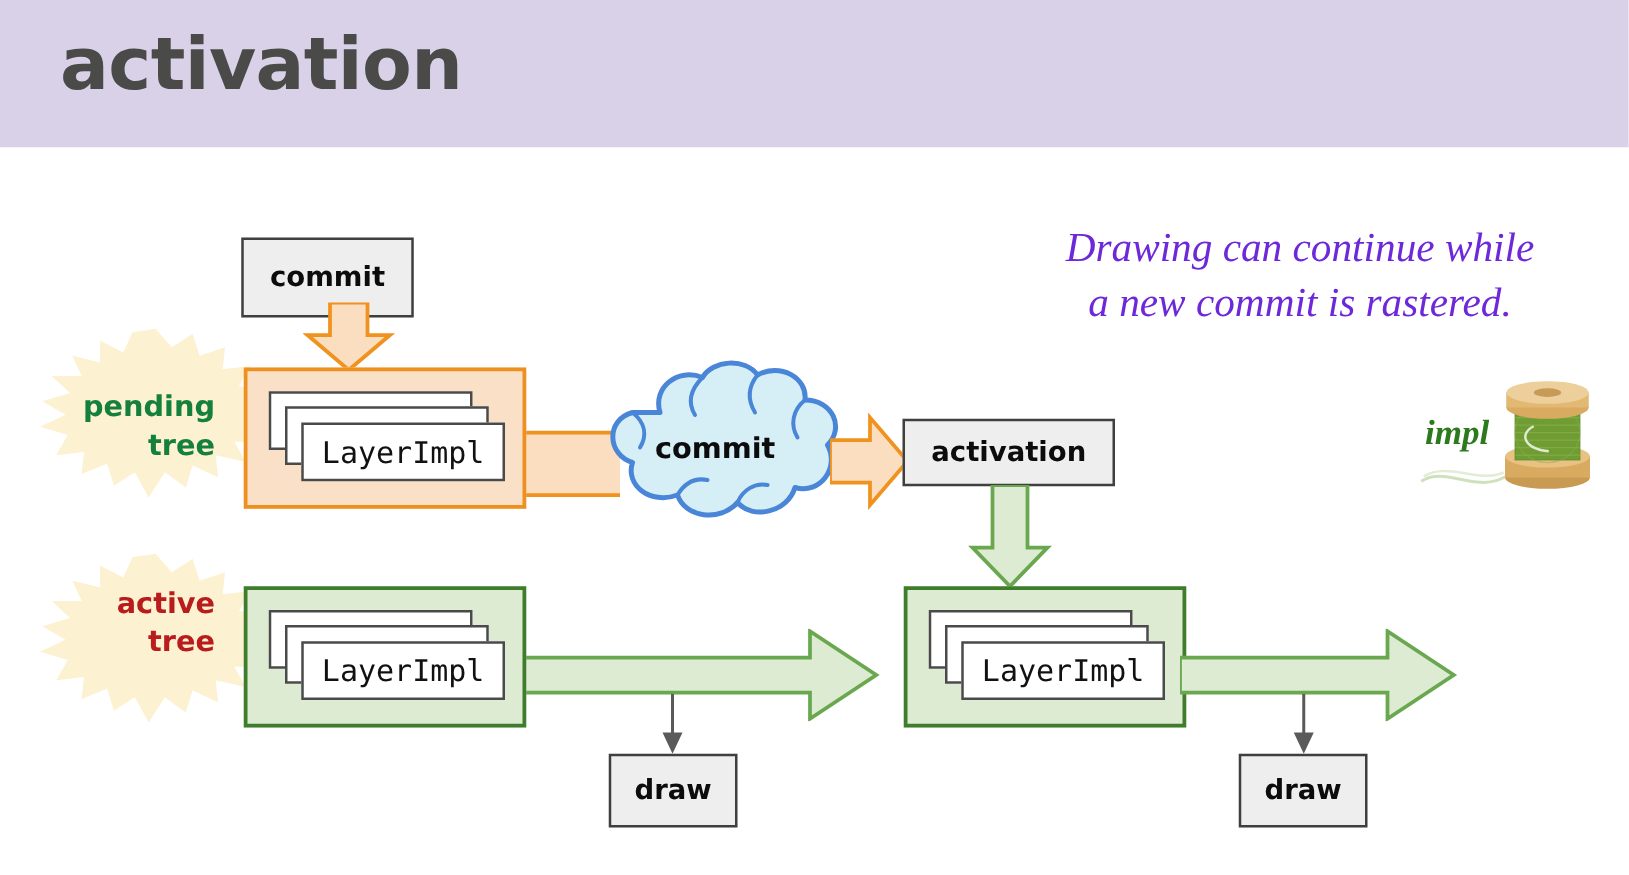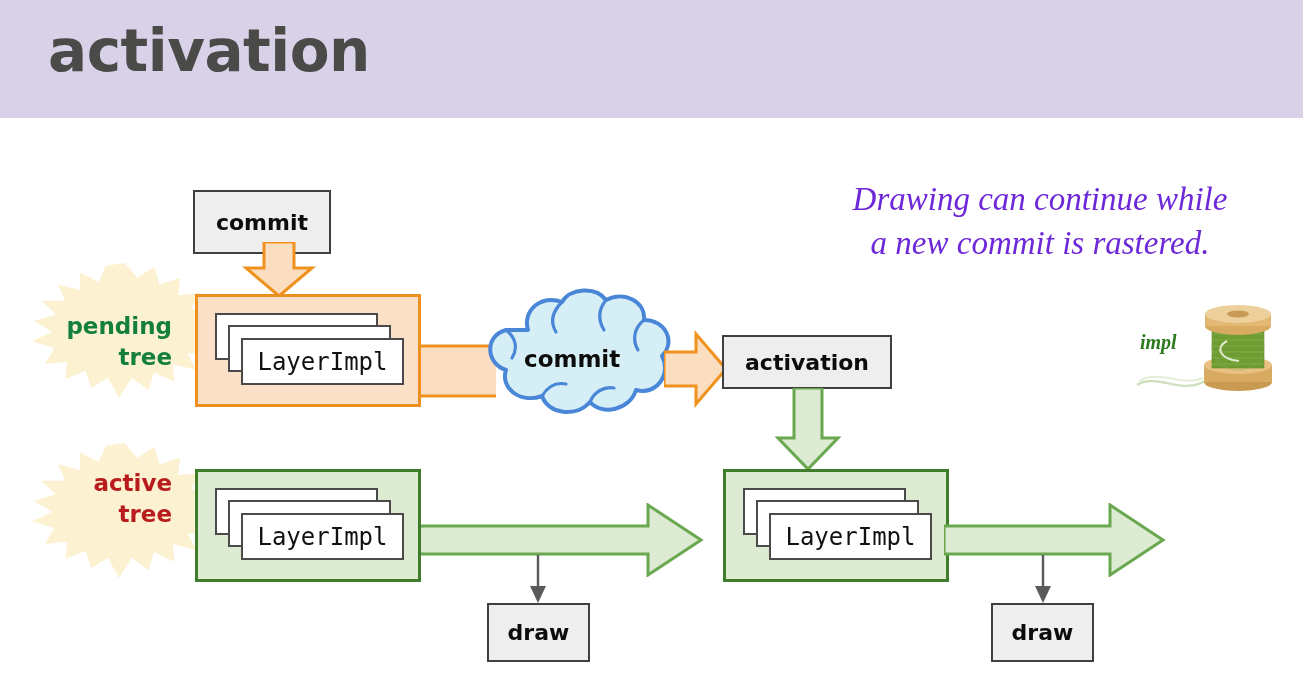--- a/index.html
+++ b/index.html
@@ -128,21 +128,21 @@
     line-height: 1.32;
     white-space: pre-line;
   }
 
   
   .spool-label {
     position: absolute;
     font-family: "Liberation Serif", serif;
     font-style: italic;
     font-weight: bold;
-    font-size: 20px;
+    font-size: 28px;
     color: #2d7a1e;
     white-space: nowrap;
   }
 </style>
 </head>
 <body>
 
 <div class="header-band"></div>
 <div class="slide-title">activation</div>
 

